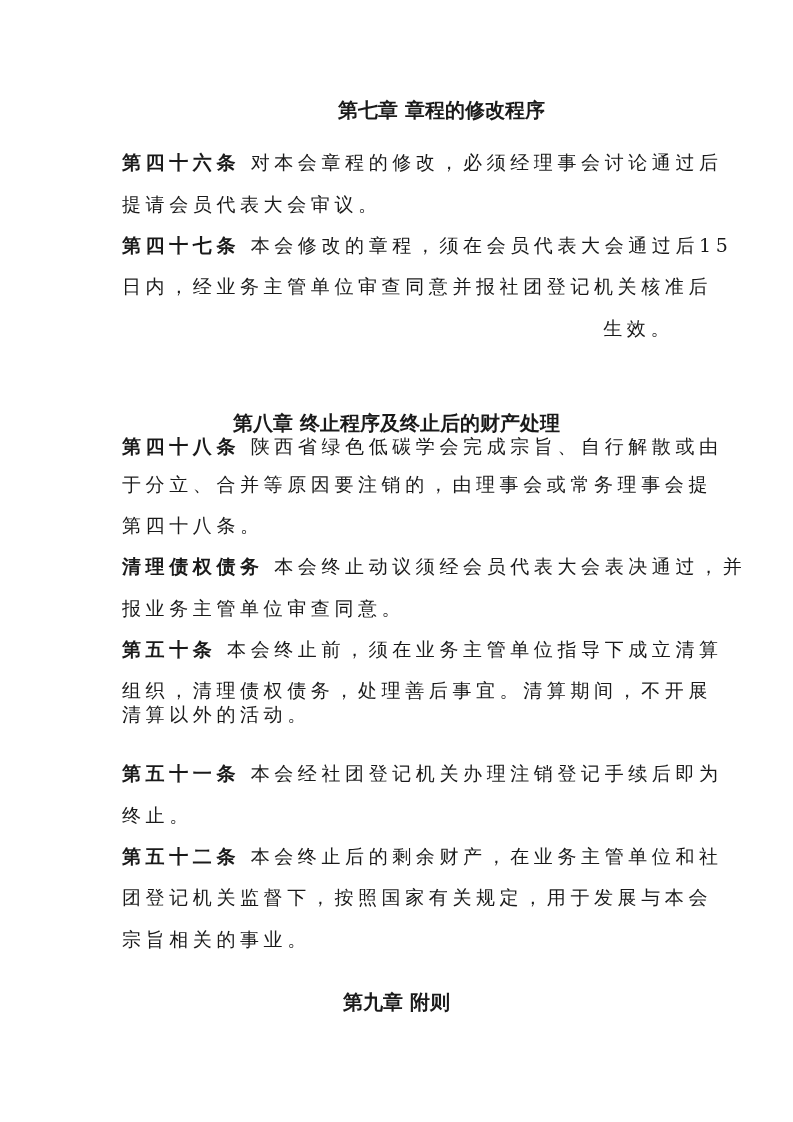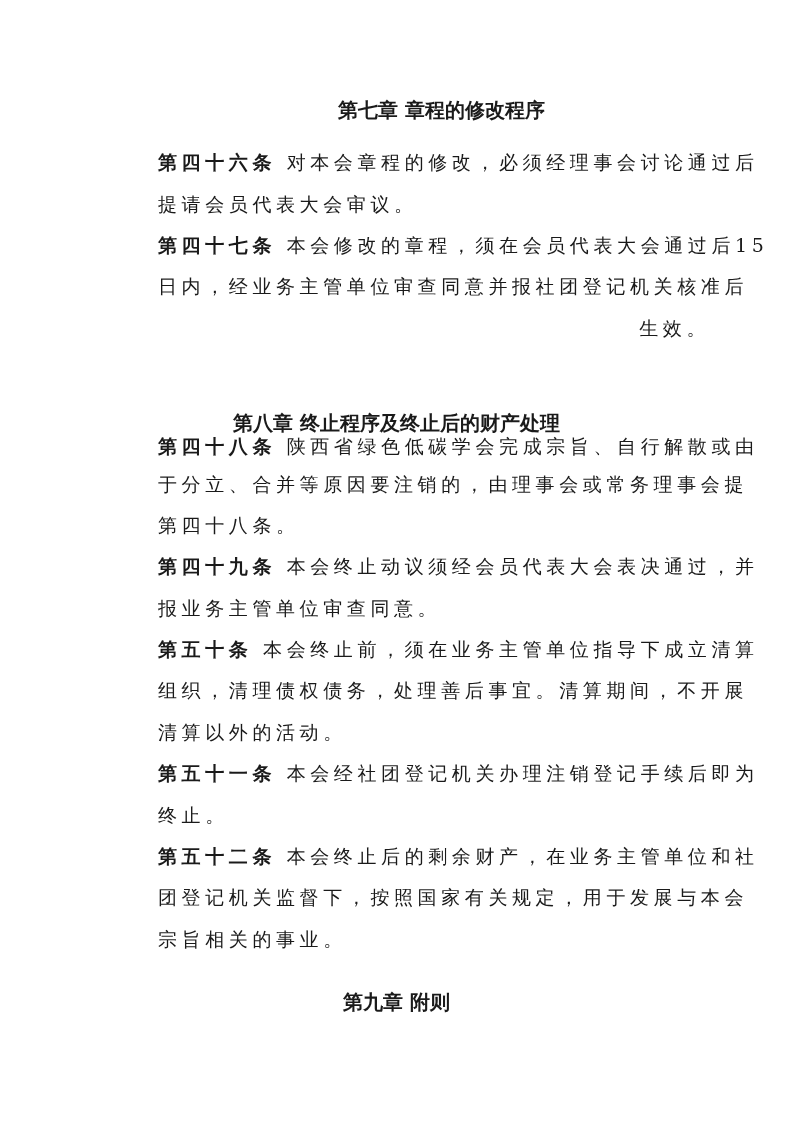--- a/index.html
+++ b/index.html
@@ -2,47 +2,47 @@
 <html><head>
   <meta charset="utf-8">
   <style>
     html, body { margin: 0; padding: 0; background: #ffffff; }
     body { width: 793px; height: 1122px; position: relative; overflow: hidden;
            font-family: "DejaVu Serif", "Liberation Serif", serif; color: #1a1a1a; }
     .heading { position: absolute; left: 0; width: 793px; text-align: center;
                font-family: "DejaVu Sans", "Liberation Sans", sans-serif;
                font-weight: bold; font-size: 20px; line-height: 24px; }
     .line { position: absolute; left: 122px; width: 552px; font-size: 19px; line-height: 24px;
-            white-space: nowrap; letter-spacing: 4.6px; margin-left: 36px; }
+            white-space: nowrap; letter-spacing: 4.6px; }
     .art { font-weight: bold; font-family: "DejaVu Serif", "Liberation Serif", serif; }
   </style>
 </head>
 <body>
 
 <div class="heading" style="top:98px;margin-left:45px;">第七章 章程的修改程序</div>
 
 <div class="line" style="top:150px;"><span class="art">第四十六条</span> <span>对本会章程的修改，必须经理事会讨论通过后</span></div>
 <div class="line" style="top:192px;">提请会员代表大会审议。</div>
 
 <div class="line" style="top:233px;"><span class="art">第四十七条</span> <span>本会修改的章程，须在会员代表大会通过后15</span></div>
 <div class="line" style="top:274px;">日内，经业务主管单位审查同意并报社团登记机关核准后</div>
 <div class="line" style="top:316px;text-align:right;">生效。</div>
 
 <div class="heading" style="top:364px;margin-top:47px;">第八章 终止程序及终止后的财产处理</div>
 
 <div class="line" style="top:434px;"><span class="art">第四十八条</span> <span>陕西省绿色低碳学会完成宗旨、自行解散或由</span></div>
 <div class="line" style="top:472px;">于分立、合并等原因要注销的，由理事会或常务理事会提</div>
 <div class="line" style="top:513px;">第四十八条。</div>
 
-<div class="line" style="top:554px;"><span class="art">第四十九条</span> <span>本会终止动议须经会员代表大会表决通过，并</span></div>
+<div class="line" style="top:554px;"><span class="art">清理债权债务</span> <span>本会终止动议须经会员代表大会表决通过，并</span></div>
 <div class="line" style="top:596px;">报业务主管单位审查同意。</div>
 
 <div class="line" style="top:637px;"><span class="art">第五十条</span> <span>本会终止前，须在业务主管单位指导下成立清算</span></div>
 <div class="line" style="top:678px;">组织，清理债权债务，处理善后事宜。清算期间，不开展</div>
-<div class="line" style="top:720px;">清算以外的活动。</div>
+<div class="line" style="top:702px;">清算以外的活动。</div>
 
 <div class="line" style="top:761px;"><span class="art">第五十一条</span> <span>本会经社团登记机关办理注销登记手续后即为</span></div>
 <div class="line" style="top:803px;">终止。</div>
 
 <div class="line" style="top:844px;"><span class="art">第五十二条</span> <span>本会终止后的剩余财产，在业务主管单位和社</span></div>
 <div class="line" style="top:885px;">团登记机关监督下，按照国家有关规定，用于发展与本会</div>
 <div class="line" style="top:927px;">宗旨相关的事业。</div>
 
 <div class="heading" style="top:990px;text-align:center;">第九章 附则</div>
 

